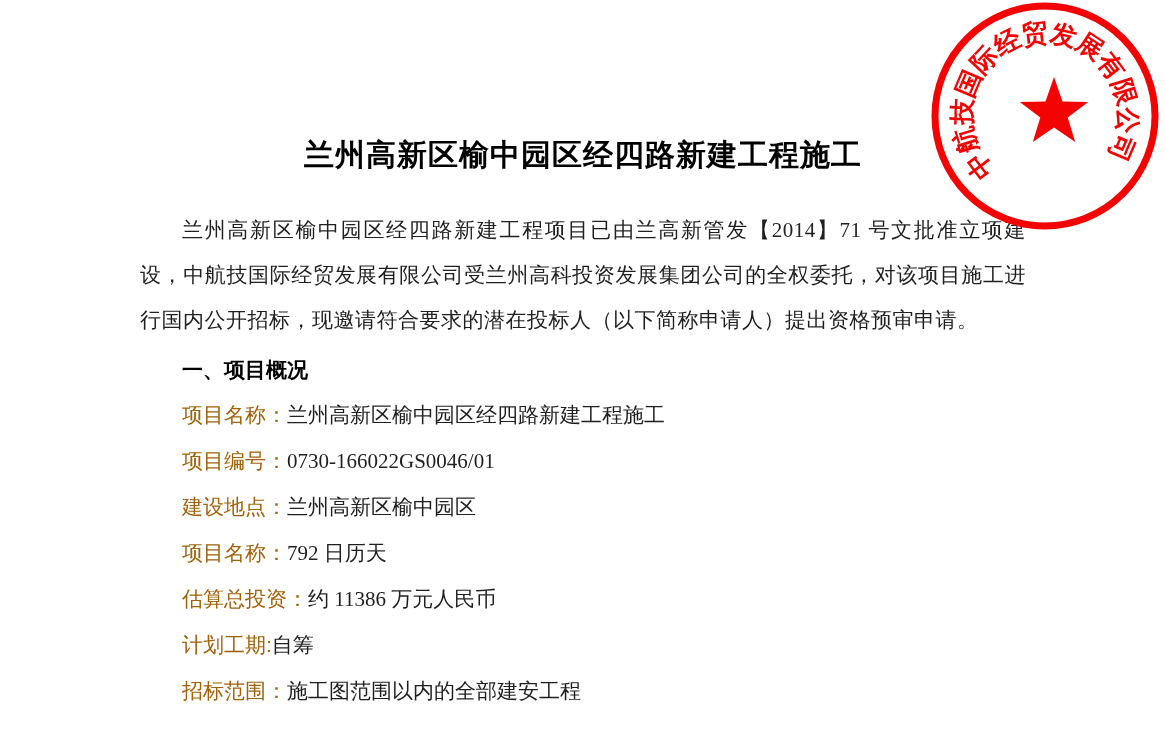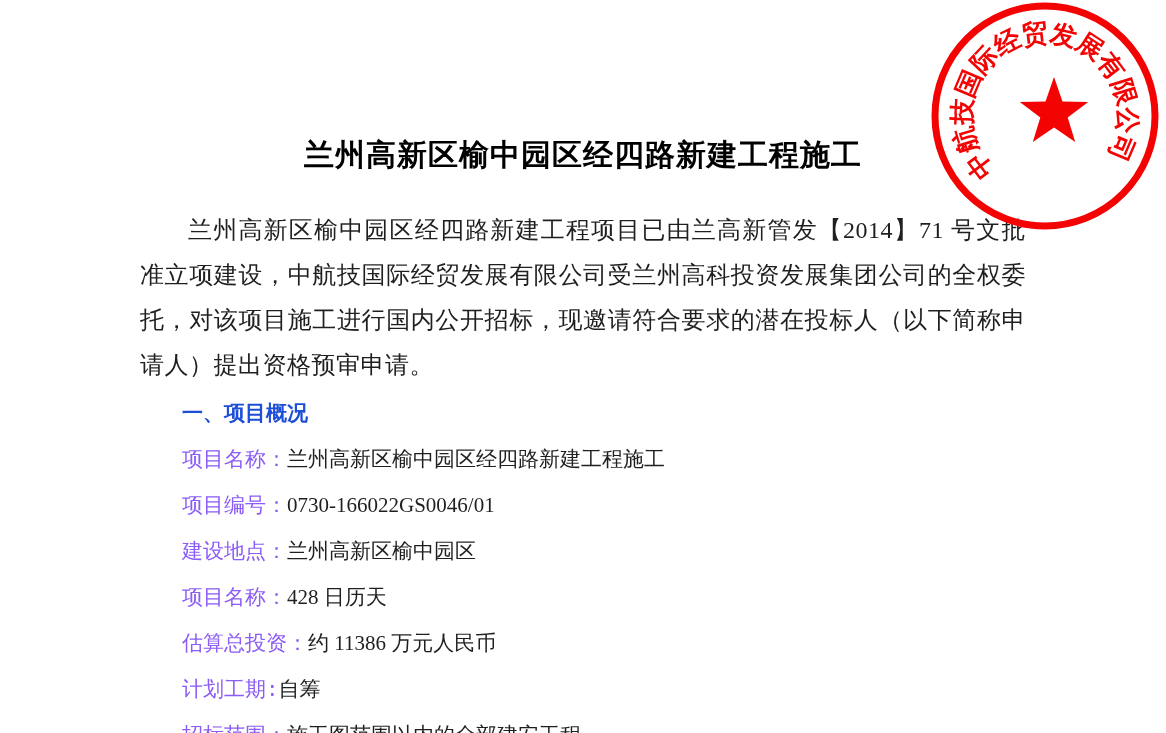--- a/index.html
+++ b/index.html
@@ -27,44 +27,44 @@
     text-align: center;
     font-family: "Liberation Sans", "DejaVu Sans", sans-serif;
     font-weight: bold;
     color: #000000;
     font-size: 30px;
     line-height: 46px;
   }
   .title .tl { display: block; letter-spacing: 1px; }
   .intro {
     margin: 30px 0 0 0;
-    font-size: 24px;
+    font-size: 21px;
     line-height: 45px;
     text-align: justify;
     text-indent: 2em;
     letter-spacing: 0.5px;
   }
   .heading {
     margin-top: 4px;
-    font-family: Liberation Mono, monospace;
+    font-family: Liberation Sans, sans-serif;
     font-weight: bold;
-    color: #1d4ed8;
+    color: #000000;
     font-size: 21px;
     line-height: 45px;
     text-indent: 2em;
   }
   .field-row {
     font-size: 21px;
     line-height: 45px;
     text-indent: 2em;
     white-space: nowrap;
   }
   .field-label {
-    font-family: Liberation Mono, monospace;
-    color: #8b5cf6;
+    font-family: Liberation Sans, sans-serif;
+    color: #a16207;
   }
   .field-value {
     font-family: "Liberation Serif", "DejaVu Serif", serif;
   }
   .seal {
     position: absolute;
     left: 927px;
     top: -2px;
     width: 236px;
     height: 236px;
@@ -107,20 +107,20 @@
     </h1>
 
     <p class="intro">兰州高新区榆中园区经四路新建工程项目已由兰高新管发【2014】71 号文批准立项建设，中航技国际经贸发展有限公司受兰州高科投资发展集团公司的全权委托，对该项目施工进行国内公开招标，现邀请符合要求的潜在投标人（以下简称申请人）提出资格预审申请。</p>
 
     <div class="heading">一、项目概况</div>
 
     <div id="fields">
         <div class="field-row"><span class="field-label">项目名称：</span><span class="field-value">兰州高新区榆中园区经四路新建工程施工</span></div>
         <div class="field-row"><span class="field-label">项目编号：</span><span class="field-value">0730-166022GS0046/01</span></div>
         <div class="field-row"><span class="field-label">建设地点：</span><span class="field-value">兰州高新区榆中园区</span></div>
-        <div class="field-row"><span class="field-label">项目名称：</span><span class="field-value">428 日历天</span></div>
+        <div class="field-row"><span class="field-label">项目名称：</span><span class="field-value">792 日历天</span></div>
         <div class="field-row"><span class="field-label">估算总投资：</span><span class="field-value">约 11386 万元人民币</span></div>
         <div class="field-row"><span class="field-label">计划工期:</span><span class="field-value">自筹</span></div>
         <div class="field-row"><span class="field-label">招标范围：</span><span class="field-value">施工图范围以内的全部建安工程</span></div>
       </div>
   </div>
 
 </div>
 
 </body></html>

